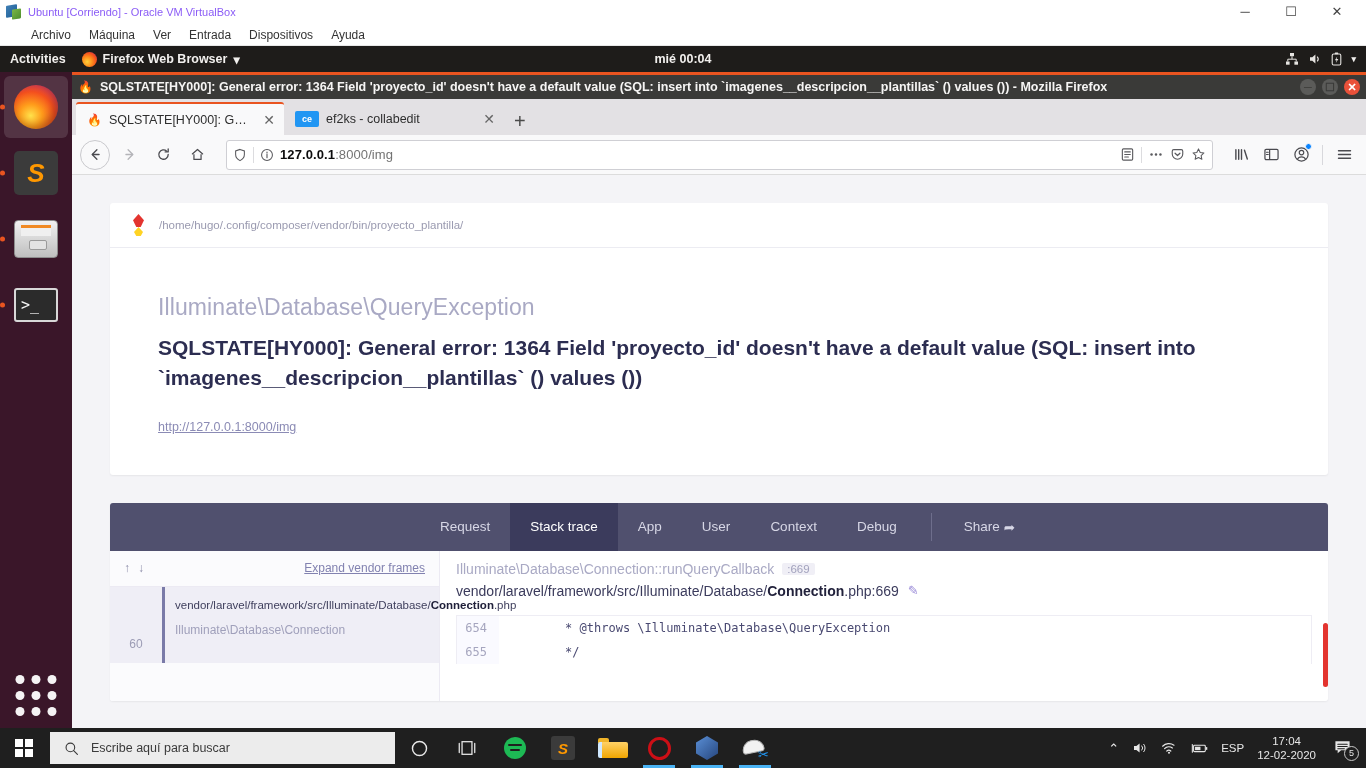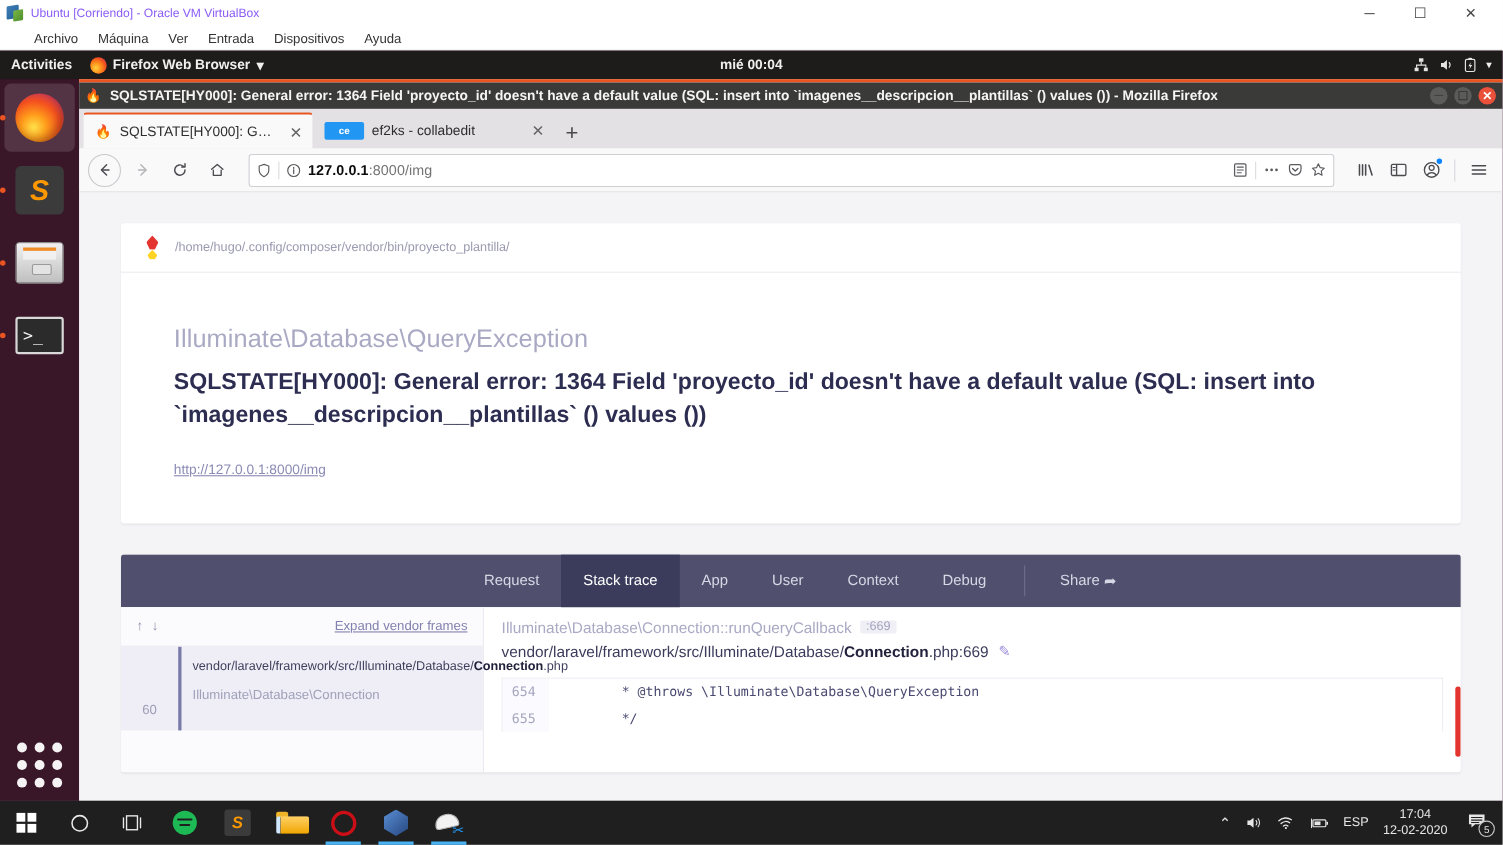--- a/index.html
+++ b/index.html
@@ -142,21 +142,21 @@
   .ff-tab {
     height: 33px; display: flex; align-items: center; gap: 7px;
     padding: 0 6px 0 11px; font-size: 12.5px; color: #2e2e2e;
     max-width: 230px; position: relative;
   }
   .ff-tab.active { background: #f9f9fa; border-top: 2px solid #e95420; border-radius: 3px 3px 0 0; }
   .ff-tab .tab-label { white-space: nowrap; overflow: hidden; text-overflow: ellipsis; flex: 1; }
   .ff-tab .tab-close { color: #666; font-size: 14px; padding: 0 3px; }
   .fav-ignition { font-size: 12px; }
   .fav-ce {
-    width: 36px; height: 16px; background: #2196f3; color: #fff;
+    width: 24px; height: 16px; background: #2196f3; color: #fff;
     font-size: 9px; font-weight: bold; border-radius: 2px;
     display: flex; align-items: center; justify-content: center;
   }
   #ff-newtab { font-size: 20px; color: #4a4a4a; padding: 0 10px 4px 10px; line-height: 1; }
 
   
   #ff-navbar {
     height: 40px; background: #f9f9fa; display: flex; align-items: center;
     padding: 0 8px; gap: 4px; border-bottom: 1px solid #dcdcdc;
   }
@@ -666,20 +666,27 @@
 
 <div id="taskbar">
   <div id="start-btn">
     <span class="win-logo">
         <i></i>
         <i></i>
         <i></i>
         <i></i>
       </span>
   </div>
+  <div id="search-box">
+    <svg width="15" height="15" viewBox="0 0 16 16">
+      <circle cx="6.8" cy="6.8" r="4.6" stroke="#3b3b3b" stroke-width="1.2" fill="none"></circle>
+      <path d="M10.3 10.3l4 4" stroke="#3b3b3b" stroke-width="1.2" stroke-linecap="round"></path>
+    </svg>
+    <span>Escribe aquí para buscar</span>
+  </div>
 
   <div id="tasks">
     <span class="task">
       <svg width="19" height="19" viewBox="0 0 20 20">
         <circle cx="10" cy="10" r="7.4" stroke="#e9e9e9" stroke-width="1.5" fill="none"></circle>
       </svg>
     </span>
     <span class="task">
       <svg width="22" height="18" viewBox="0 0 24 20">
         <rect x="6.5" y="3" width="11" height="14" stroke="#e9e9e9" stroke-width="1.4" fill="none"></rect>

